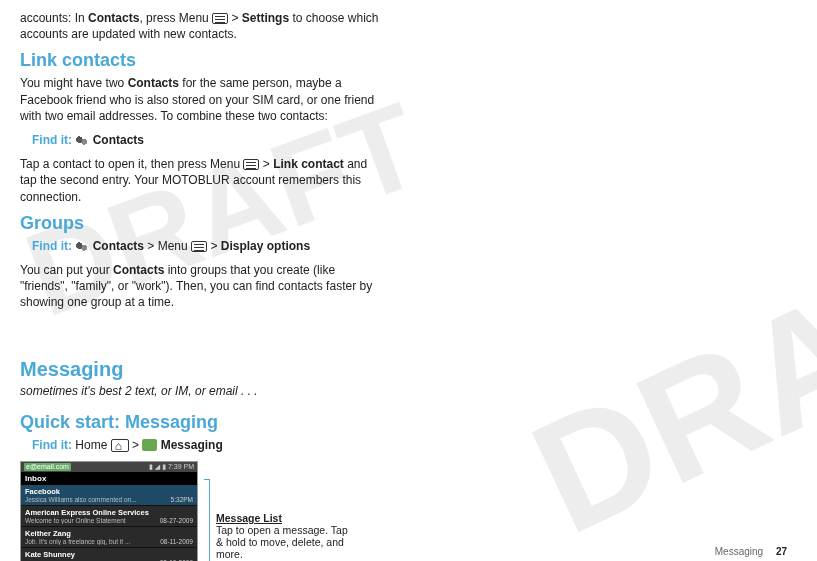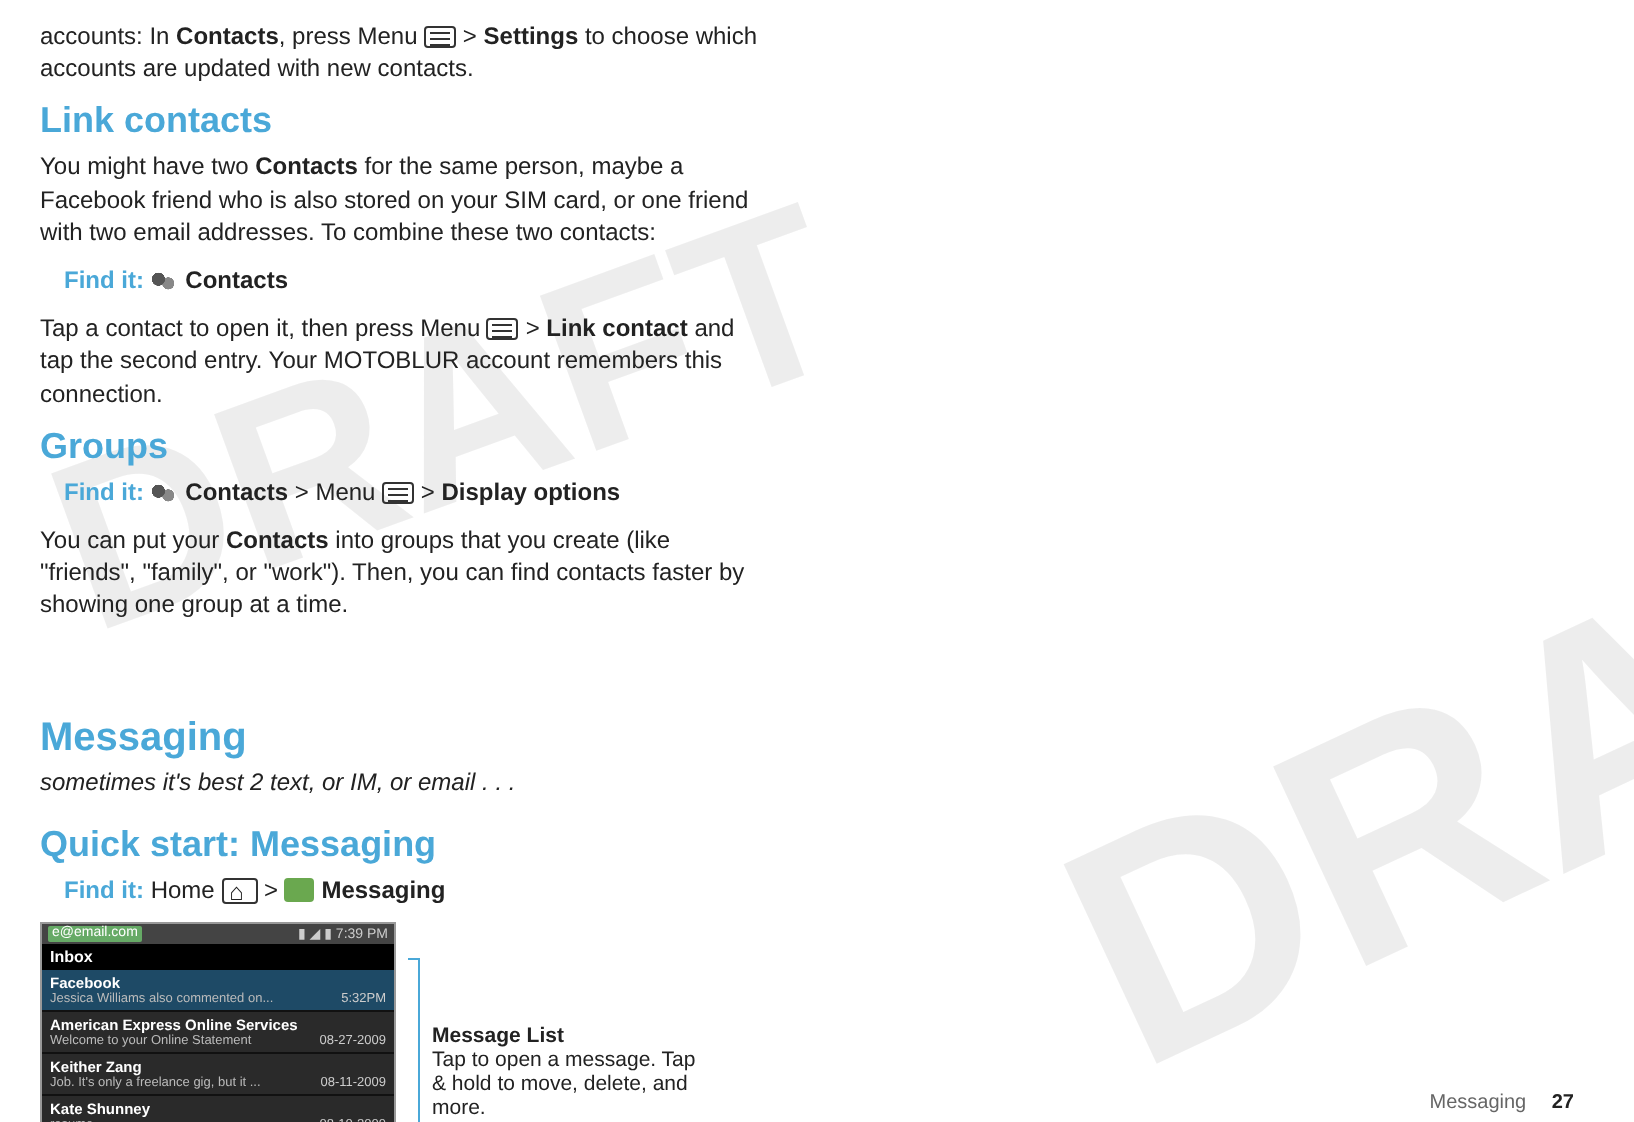--- a/index.html
+++ b/index.html
@@ -147,21 +147,21 @@
   .bracket {
     border-right: 1px solid #4aa8d8;
     border-top: 1px solid #4aa8d8;
     border-bottom: 1px solid #4aa8d8;
     width: 6px;
     align-self: stretch;
     margin-top: 18px;
     margin-bottom: 2px;
   }
   .callout { font-size: 10.5px; max-width: 140px; align-self: center; }
-  .callout .ct { font-weight: bold; }
+  .callout .ct { font-weight: bold; text-decoration: underline; }
   .footer {
     position: absolute;
     bottom: 4px;
     right: 30px;
     font-size: 10px;
     color: #666;
   }
   .footer .pg { font-weight: bold; color: #222; margin-left: 10px; }
 </style>
 </head>

